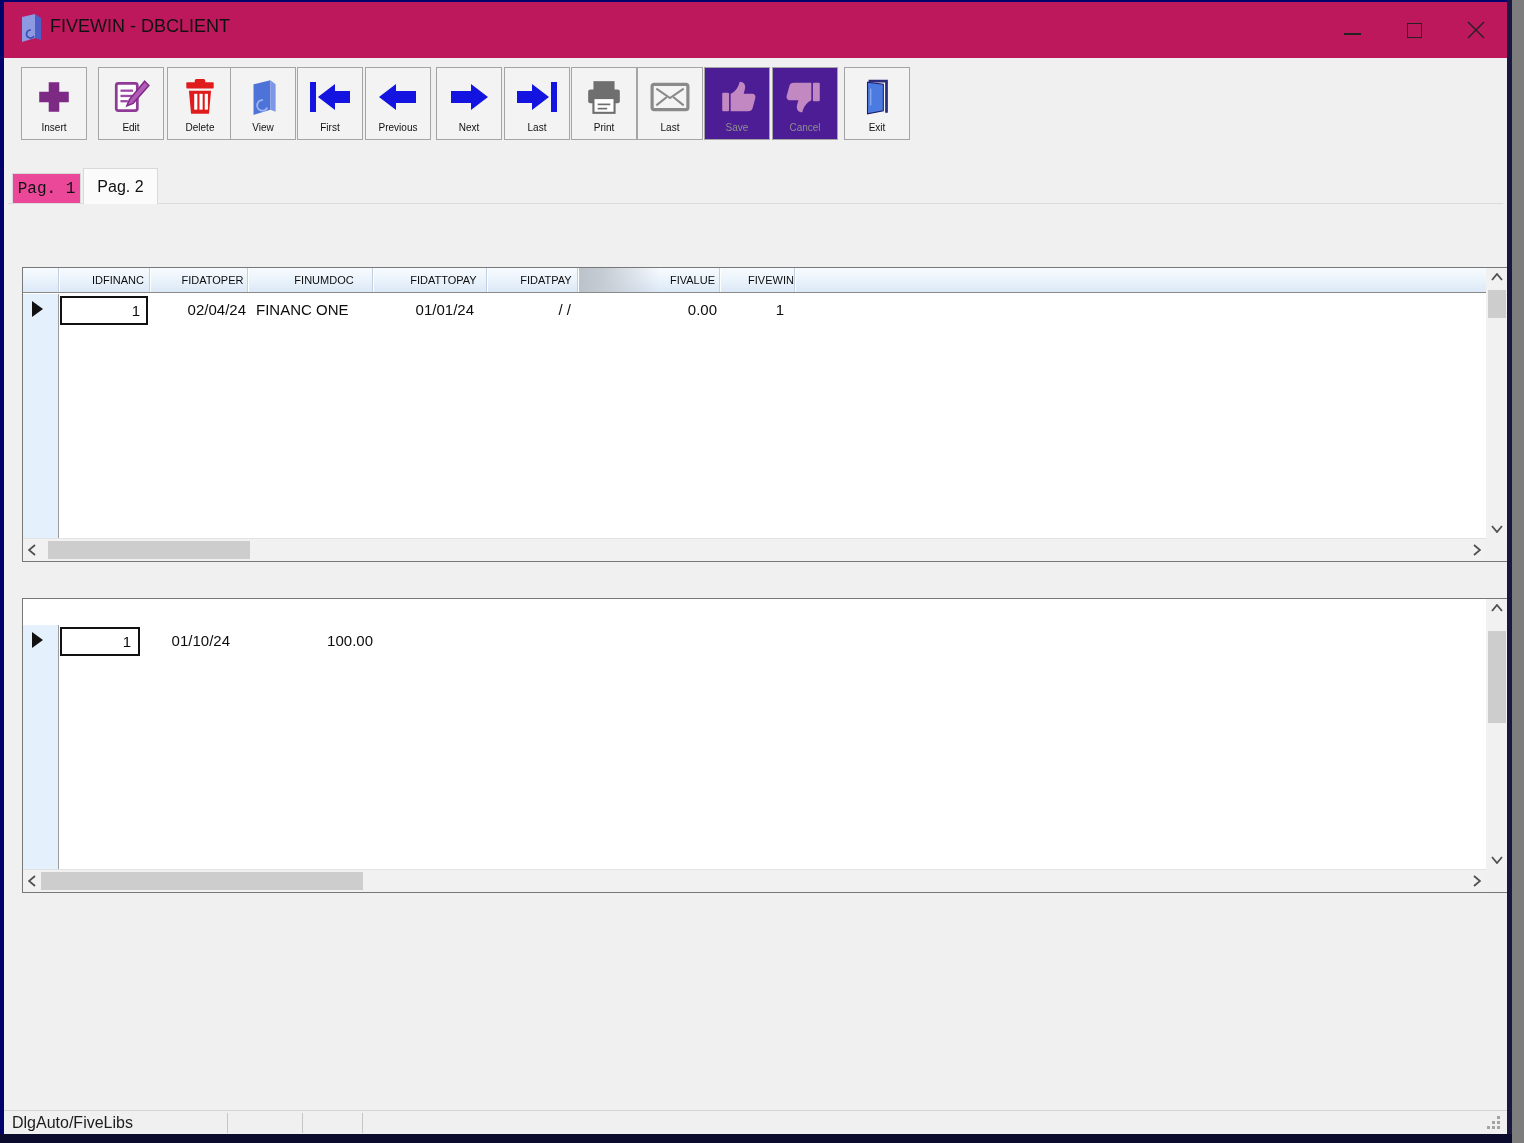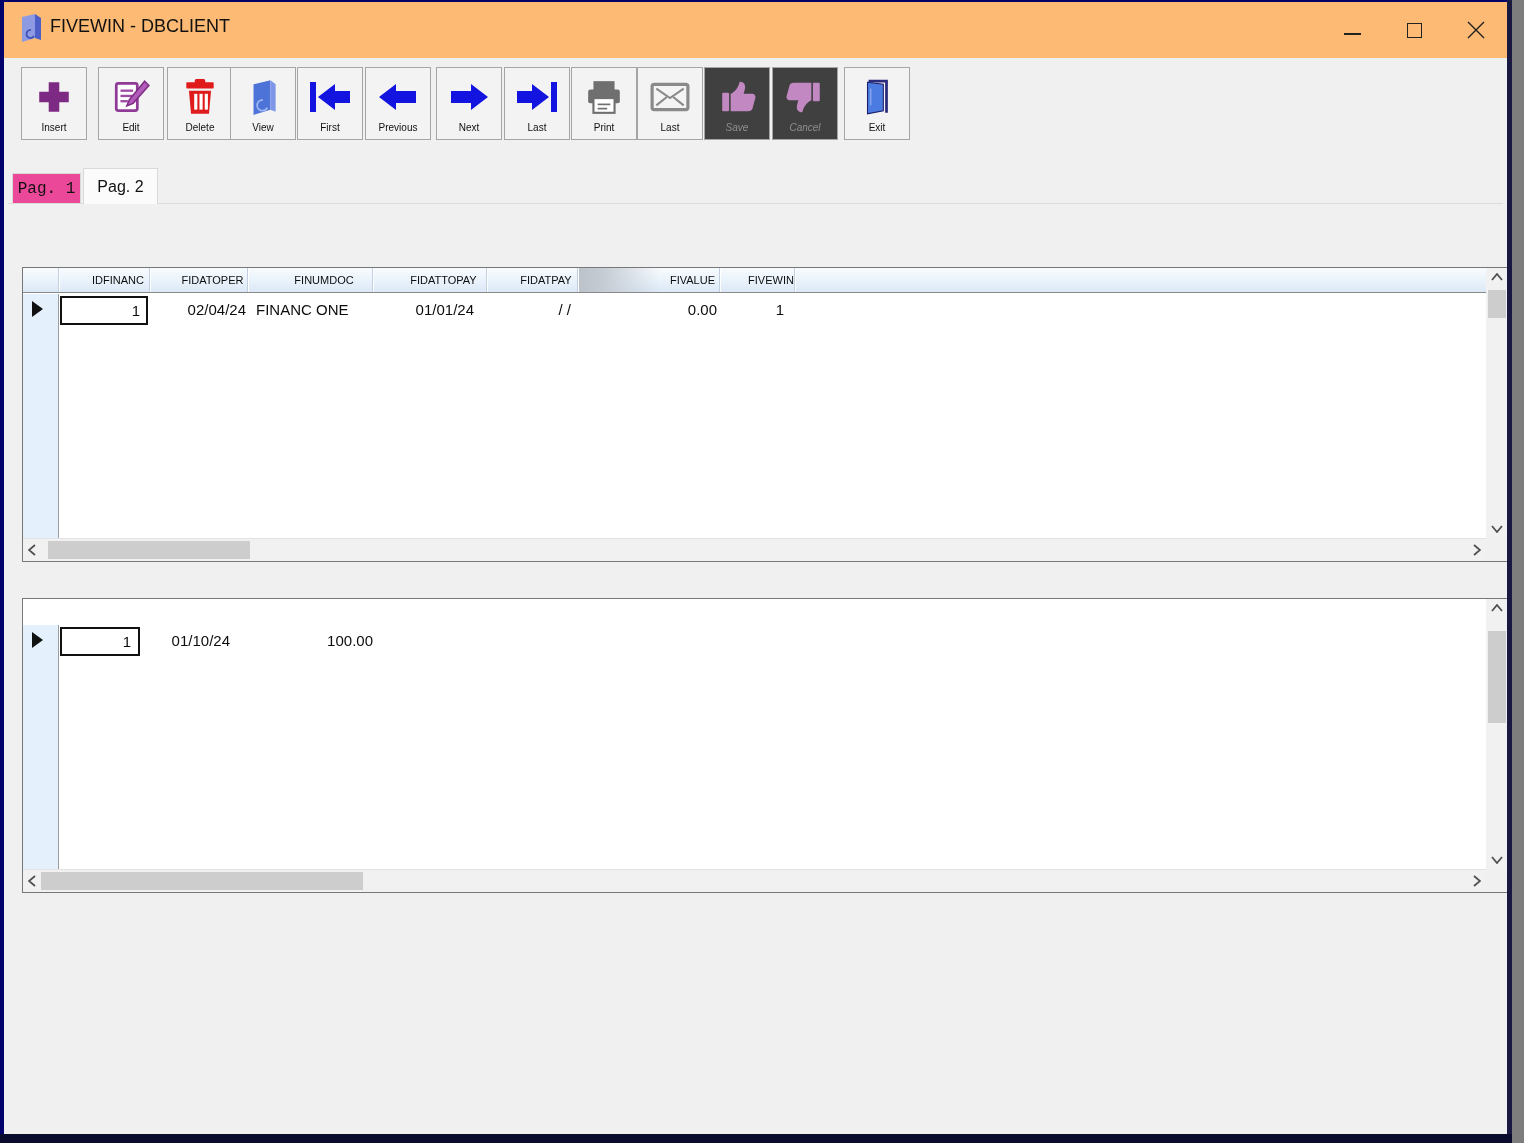--- a/index.html
+++ b/index.html
@@ -10,34 +10,34 @@
   
   .screen { position:relative; width:1524px; height:1143px; }
   .window { position:absolute; left:0; top:0; width:1512px; height:1143px; background:#f0f0f0; }
   .b-left  { left:0; top:0; width:4px; height:1143px; background:#02026b; }
   .b-top   { left:0; top:0; width:1512px; height:2px; background:#02026b; }
   .b-right { left:1507px; top:0; width:5px; height:1143px; background:#181840; }
   .b-bottom{ left:0; top:1134px; width:1512px; height:9px; background:#0b0b2e; }
   .right-strip { left:1512px; top:0; width:12px; height:1143px; background:#7d7d7d; }
 
   
-  .titlebar { left:4px; top:2px; width:1503px; height:56px; background:#fdba74; }
+  .titlebar { left:4px; top:2px; width:1503px; height:56px; background:#be185d; }
   .app-icon { position:absolute; left:14px; top:11px; width:26px; height:30px; }
   .title-text { position:absolute; left:46px; top:14px; font-size:18px; color:#111; }
   .win-controls { position:absolute; right:0; top:0; height:56px; display:flex; }
   .win-btn { width:62px; height:56px; display:flex; align-items:center; justify-content:center; }
   .min-glyph { width:17px; height:2px; background:#222; margin-top:8px; }
   .max-glyph { width:15px; height:15px; border:1.5px solid #222; }
 
   
   .toolbar { left:4px; top:60px; width:1503px; height:90px; }
   .tbtn { position:absolute; top:7px; width:66px; height:73px; background:#f3f3f3;
           border:1px solid #a5a5a5; display:flex; flex-direction:column;
           align-items:center; justify-content:flex-end; padding-bottom:3px; }
-  .tbtn.disabled { background:#404040;font-style:italic; }
+  .tbtn.disabled { background:#4c1d95; }
   .tbtn.disabled .tlabel { color:#8f8f8f; }
   .ticon { height:44px; display:flex; align-items:center; justify-content:center; }
   .tlabel { font-size:10px; color:#111; line-height:17px; }
 
   
   .tab { position:absolute; font-size:16px; color:#111; display:flex;
          align-items:center; justify-content:center; }
   .tab-inactive { left:12px; top:173px; width:69px; height:30px; background:#ec4899;
                   border:1px solid #d9d9d9; border-bottom:none;font-family:Liberation Mono, monospace; }
   .tab-active { left:83px; top:168px; width:75px; height:36px; background:#fbfbfb;
@@ -369,20 +369,36 @@
         <div class="hthumb" style="left:18px; width:322px;"></div>
         <div class="sb-btn sb-right">
           <svg width="8" height="12">
               <polyline points="1,1 7,6 1,11" fill="none" stroke="#505050" stroke-width="1.8"></polyline>
             </svg>
         </div>
       </div>
       <div class="corner"></div>
     </div>
 
+    <div class="statusbar abs">
+      <span class="status-text">DlgAuto/FiveLibs</span>
+      <div class="status-div" style="left:223px"></div>
+      <div class="status-div" style="left:298px"></div>
+      <div class="status-div" style="left:358px"></div>
+      <span class="grip">
+        <svg width="14" height="14" viewBox="0 0 14 14">
+          <rect x="10" y="0" width="3" height="3" fill="#a3a3a3"></rect>
+          <rect x="10" y="5" width="3" height="3" fill="#a3a3a3"></rect>
+          <rect x="10" y="10" width="3" height="3" fill="#a3a3a3"></rect>
+          <rect x="5" y="5" width="3" height="3" fill="#a3a3a3"></rect>
+          <rect x="5" y="10" width="3" height="3" fill="#a3a3a3"></rect>
+          <rect x="0" y="10" width="3" height="3" fill="#a3a3a3"></rect>
+        </svg>
+      </span>
+    </div>
 
     <div class="b-left abs"></div>
     <div class="b-top abs"></div>
     <div class="b-right abs"></div>
     <div class="b-bottom abs"></div>
   </div>
 
   <div class="right-strip abs"></div>
 </div>
 

